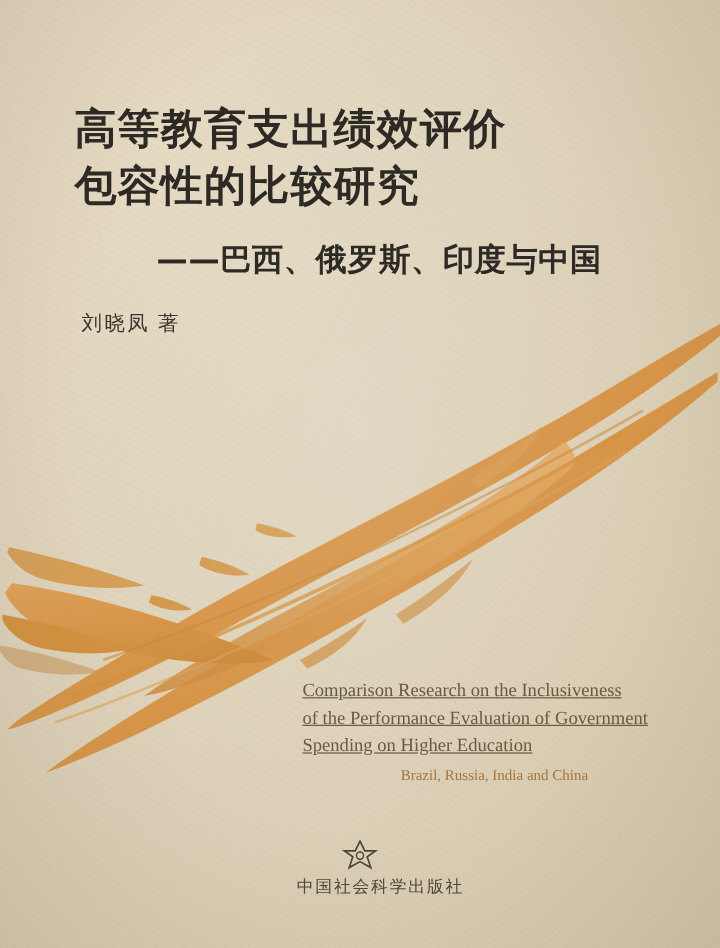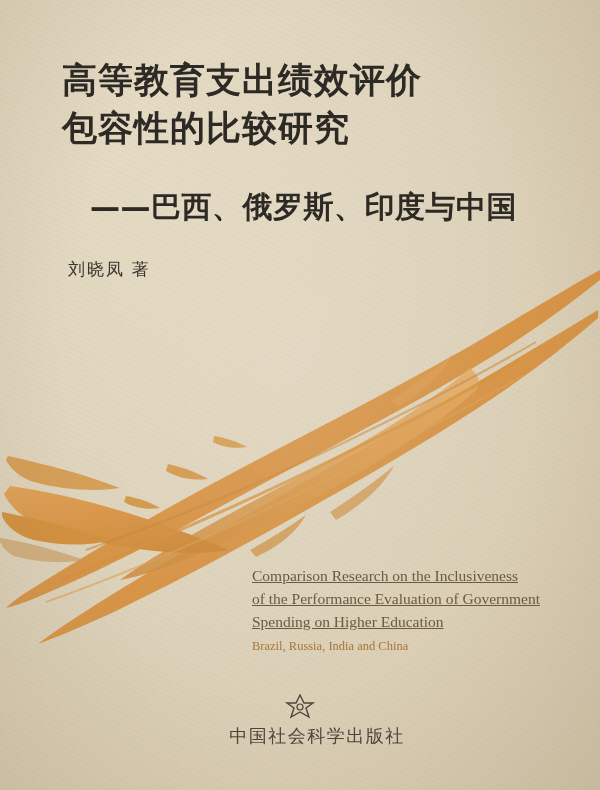--- a/index.html
+++ b/index.html
@@ -41,40 +41,41 @@
     left: 0;
     top: 250px;
     width: 600px;
     height: 420px;
   }
 
   
   .title-block {
     position: absolute;
     left: 62px;
-    top: 56px;
+    top: 84px;
     width: 480px;
   }
   .main-title {
     font-family: "DejaVu Sans", sans-serif;
     font-size: 35px;
     line-height: 1.38;
     font-weight: 700;
     color: #2d2a25;
     letter-spacing: 1px;
     margin: 0;
     white-space: pre-line;
   }
   .subtitle {
     font-family: "DejaVu Sans", sans-serif;
-    font-size: 30px;
+    font-size: 26px;
     font-weight: 700;
     color: #2d2a25;
     letter-spacing: 0.5px;
-    margin: 34px 0 0 28px;
+    margin: 18px 0 0 28px;
+    text-align: center;
   }
   .author {
     position: absolute;
     left: 68px;
     top: 258px;
     font-family: Liberation Sans, sans-serif;
     font-size: 17px;
     color: #3a352e;
     letter-spacing: 2px;
   }
@@ -92,36 +93,37 @@
     color: #6a5a42;
     margin: 0;
     white-space: pre-line;
     text-decoration: underline;
   }
   .en-sub {
     font-family: "Liberation Serif", serif;
     font-size: 12.5px;
     color: #a8753a;
     margin: 5px 0 16px 0;
+    text-align: center;
   }
 
   .publisher {
     position: absolute;
     left: 0;
     right: 0;
     bottom: 42px;
     text-align: center;
   }
   .publisher-logo {
     display: block;
     margin: 0 auto 4px auto;
   }
   .publisher-name {
     font-family: "DejaVu Sans", sans-serif;
-    font-size: 18px;
+    font-size: 14px;
     color: #4e463a;
     letter-spacing: 1.5px;
     margin-left: 34px;
   }
 </style>
 </head>
 <body>
 
 <div class="cover">
 

